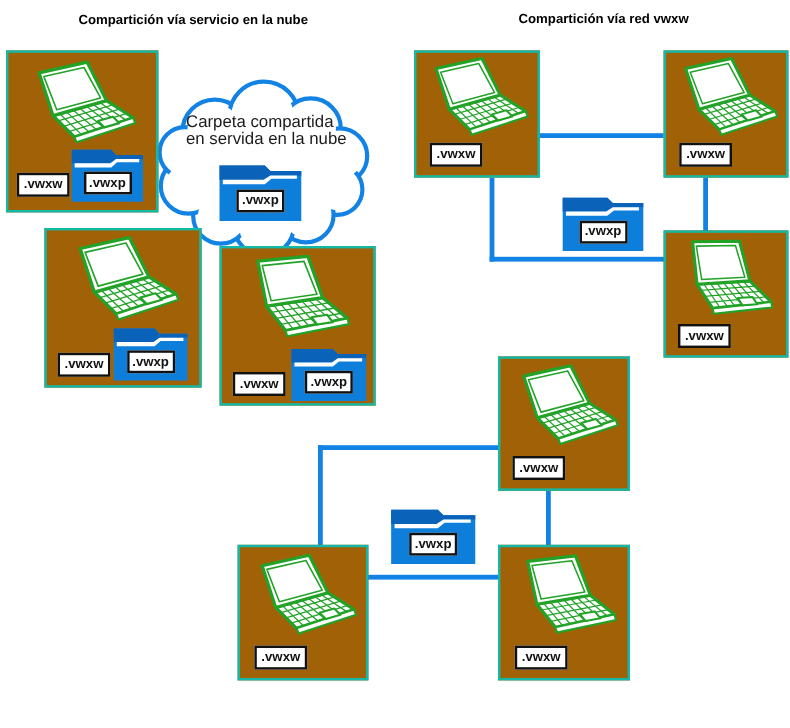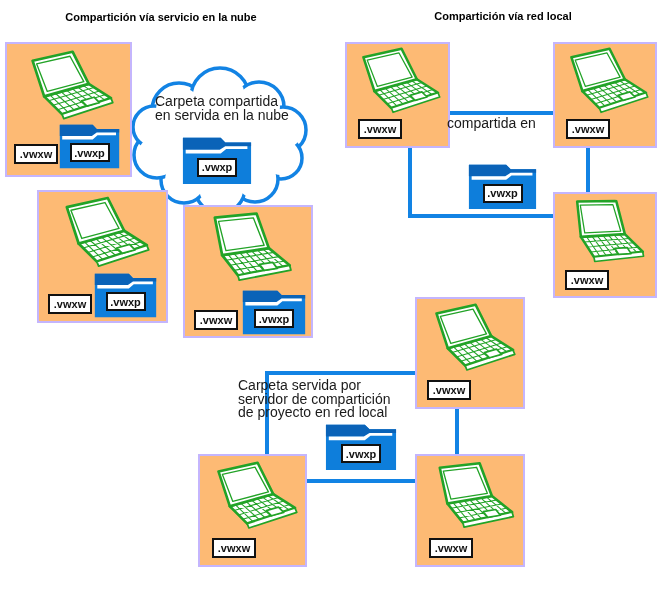--- a/index.html
+++ b/index.html
@@ -1,21 +1,21 @@
 <!DOCTYPE html>
 <html><head>
 <meta charset="utf-8">
 <style>
   html,body{margin:0;padding:0;background:#fff;}
   #stage{position:relative;width:658px;height:607px;background:#fff;overflow:hidden;
          font-family:"Liberation Sans",sans-serif;color:#111;border-radius:20px;}
   .title{position:absolute;font-size:11px;font-weight:bold;text-align:center;color:#000;white-space:nowrap;}
   .annot{position:absolute;font-size:14px;text-align:left;color:#1a1a1a;z-index:4;}
   .annot div{line-height:13.5px;white-space:nowrap;}
-  .cbox{position:absolute;background:#fdba74;border:2px solid #c4b5fd;box-sizing:border-box;z-index:2;}
+  .cbox{position:absolute;background:#a16207;border:2px solid #14b8a6;box-sizing:border-box;z-index:2;}
   .laptop{position:absolute;}
   .file-label{position:absolute;background:#fff;border:2px solid #111;box-sizing:border-box;
               font-size:11px;font-weight:bold;display:flex;align-items:center;justify-content:center;
               width:44px;height:20px;white-space:nowrap;z-index:5;}
   .folder{position:absolute;z-index:3;}
   .folder svg{position:absolute;left:0;top:0;width:100%;height:100%;}
   .folder .file-label{left:50%;transform:translateX(-50%);top:44%;width:40px;height:19px;}
   .net-line{position:absolute;background:#1283e4;z-index:0;}
   .cloud-svg{position:absolute;left:127px;top:62px;width:186px;height:165px;z-index:1;}
 </style>
@@ -40,21 +40,21 @@
       </symbol>
       <symbol id="folder-sym" viewBox="0 0 76 53">
         <path d="M1,2 H42 L47,7 H75 V52 H1 Z" fill="#0e7edb"></path>
         <path d="M1,2 H42 L47,7 H75 V11 H47 L41,15 H1 Z" fill="#0a63b8"></path>
         <path d="M4,15 H41 L47,11 H71 V14 H48 L42,19 H4 Z" fill="#ffffff"></path>
       </symbol>
     </defs>
   </svg>
 
   <div class="title" style="left:11px;top:11px;width:300px">Compartición vía servicio en la nube</div>
-  <div class="title" style="left:353px;top:10px;width:300px">Compartición vía red local</div>
+  <div class="title" style="left:353px;top:10px;width:300px">Compartición vía red vwxw</div>
 
   <div class="net-line" style="left:450px;top:111px;width:103px;height:4px"></div>
   <div class="net-line" style="left:408px;top:148px;width:4px;height:70px"></div>
   <div class="net-line" style="left:408px;top:214px;width:147px;height:4px"></div>
   <div class="net-line" style="left:586px;top:148px;width:4px;height:46px"></div>
 
   <div class="net-line" style="left:265px;top:371px;width:150px;height:4px"></div>
   <div class="net-line" style="left:265px;top:371px;width:4px;height:85px"></div>
   <div class="net-line" style="left:455px;top:409px;width:4px;height:46px"></div>
   <div class="net-line" style="left:305px;top:479px;width:112px;height:4px"></div>
@@ -152,21 +152,20 @@
   </div>
 
   <div class="cbox" style="left:553px;top:192px;width:104px;height:106px">
     <svg class="laptop" style="left:4px;top:4px;width:94px;height:78px;transform:rotate(12deg)" viewBox="0 0 110 92">
         <use href="#laptop-sym"></use>
       </svg>
     <div class="file-label" style="left:10px;top:76px">.vwxw</div>
   </div>
 
   <div class="annot" style="left:447px;top:117px;width:130px">
-    <div>compartida en</div>
   </div>
   <div class="folder" style="left:468px;top:163px;width:69px;height:47px">
     <svg viewBox="0 0 76 53" preserveAspectRatio="none">
         <use href="#folder-sym"></use>
       </svg>
     <div class="file-label">.vwxp</div>
   </div>
 
   <div class="cbox" style="left:415px;top:297px;width:110px;height:112px">
     <svg class="laptop" style="left:7px;top:4px;width:98px;height:80px" viewBox="0 0 110 92">
@@ -182,25 +181,20 @@
     <div class="file-label" style="left:12px;top:82px">.vwxw</div>
   </div>
 
   <div class="cbox" style="left:415px;top:454px;width:110px;height:113px">
     <svg class="laptop" style="left:7px;top:5px;width:98px;height:80px;transform:rotate(6deg)" viewBox="0 0 110 92">
         <use href="#laptop-sym"></use>
       </svg>
     <div class="file-label" style="left:12px;top:82px">.vwxw</div>
   </div>
 
-  <div class="annot" style="left:238px;top:379px;width:200px">
-    <div>Carpeta servida por</div>
-    <div>servidor de compartición</div>
-    <div>de proyecto en red local</div>
-  </div>
   <div class="folder" style="left:325px;top:423px;width:72px;height:48px">
     <svg viewBox="0 0 76 53" preserveAspectRatio="none">
         <use href="#folder-sym"></use>
       </svg>
     <div class="file-label">.vwxp</div>
   </div>
 
 </div>
 
 </body></html>

